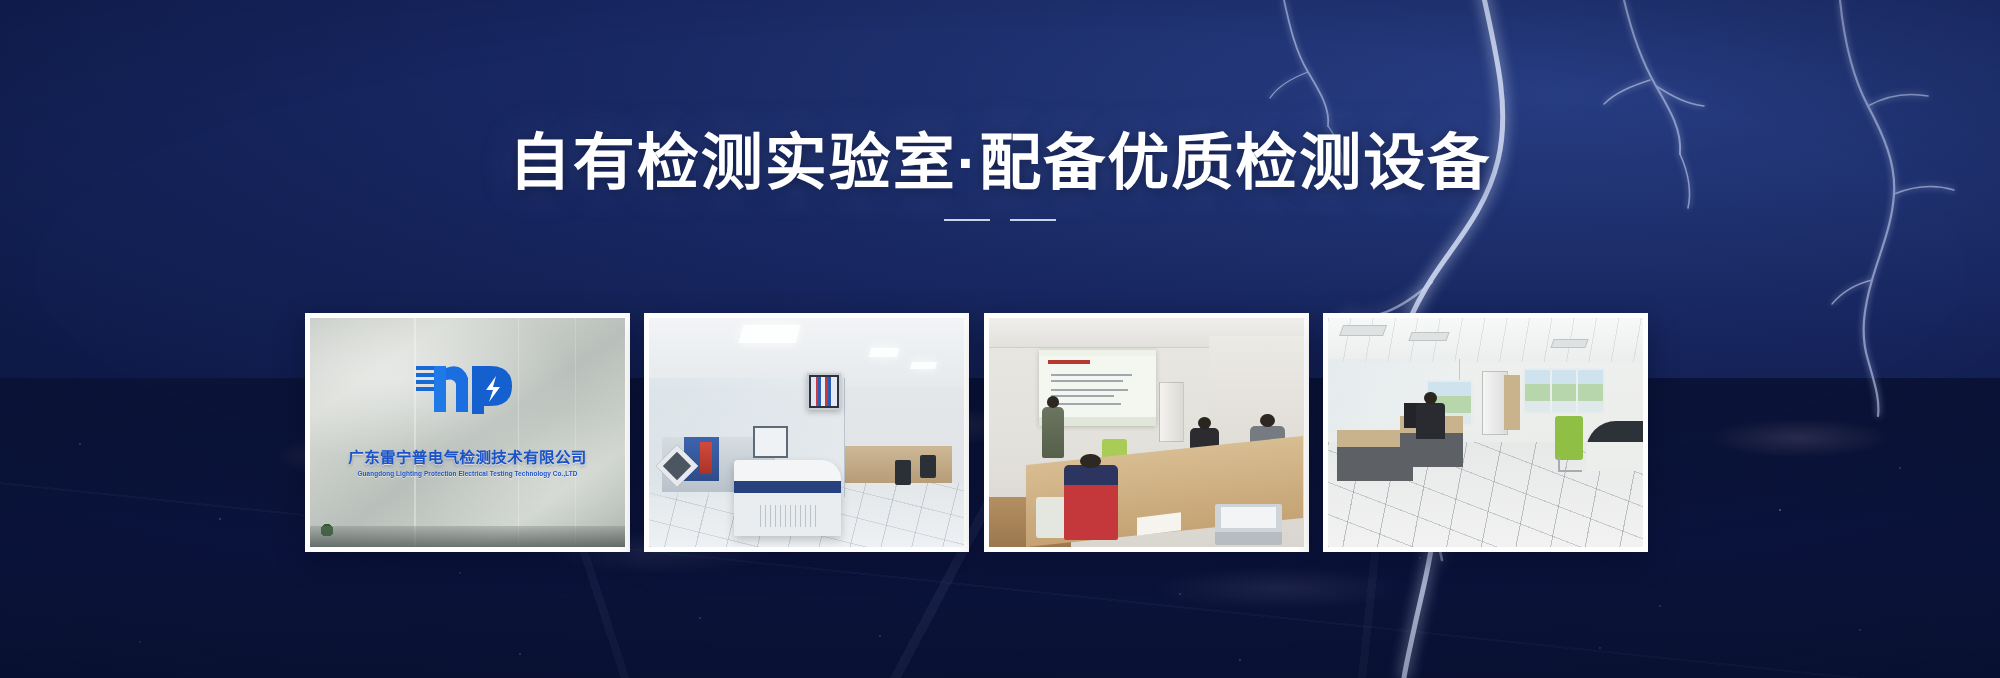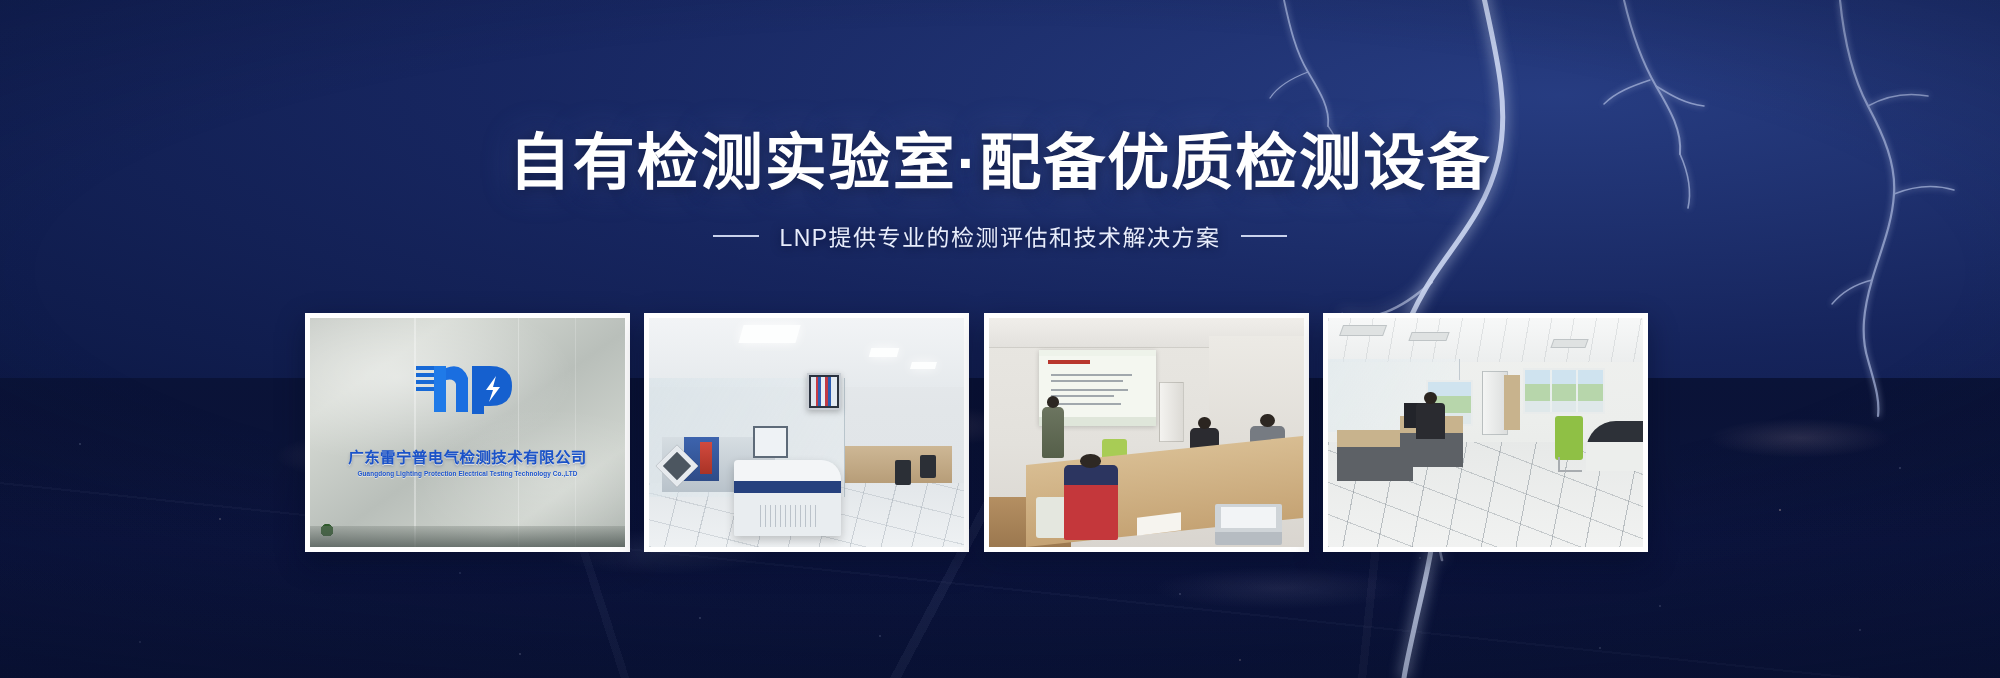--- a/index.html
+++ b/index.html
@@ -364,21 +364,20 @@
       </g>
     </svg>
   </div>
 
   <div class="bg-vignette"></div>
 
   <div class="headline-wrap">
     <h1 class="headline">自有检测实验室·配备优质检测设备</h1>
     <div class="subline">
       <span class="rule"></span>
-      <span>LNP提供专业的检测评估和技术解决方案</span>
       <span class="rule"></span>
     </div>
   </div>
 
   <div class="cards">
 
     <div class="card">
       <div class="photo p1">
         <div class="sheen"></div>
         <div class="panes"></div>

